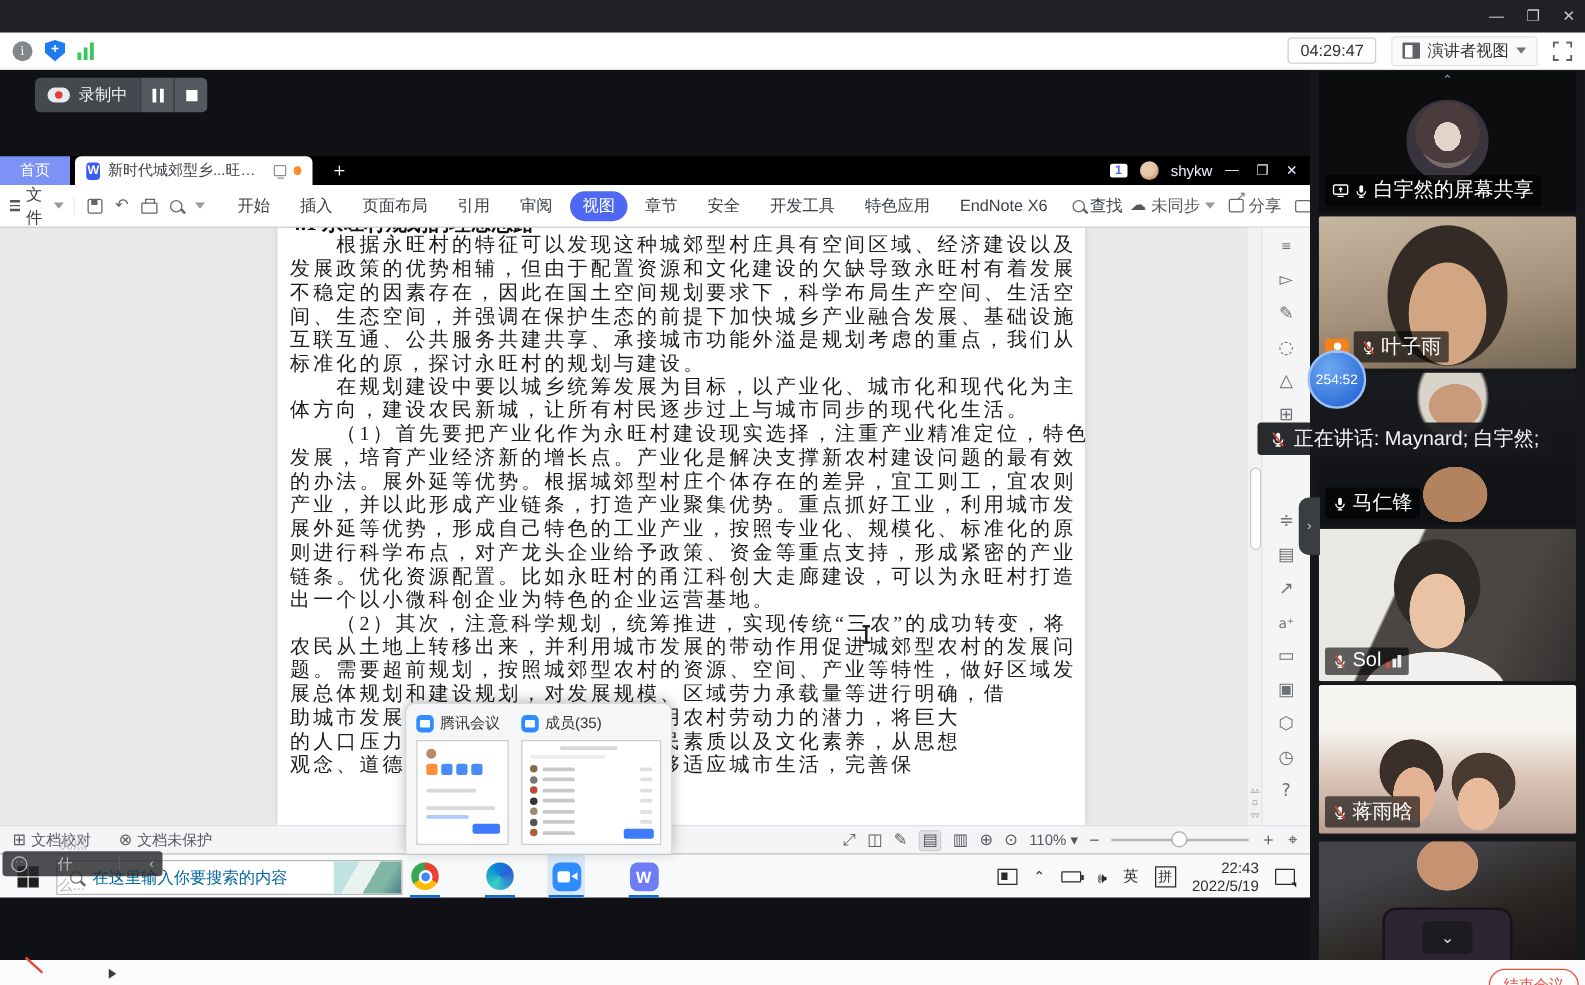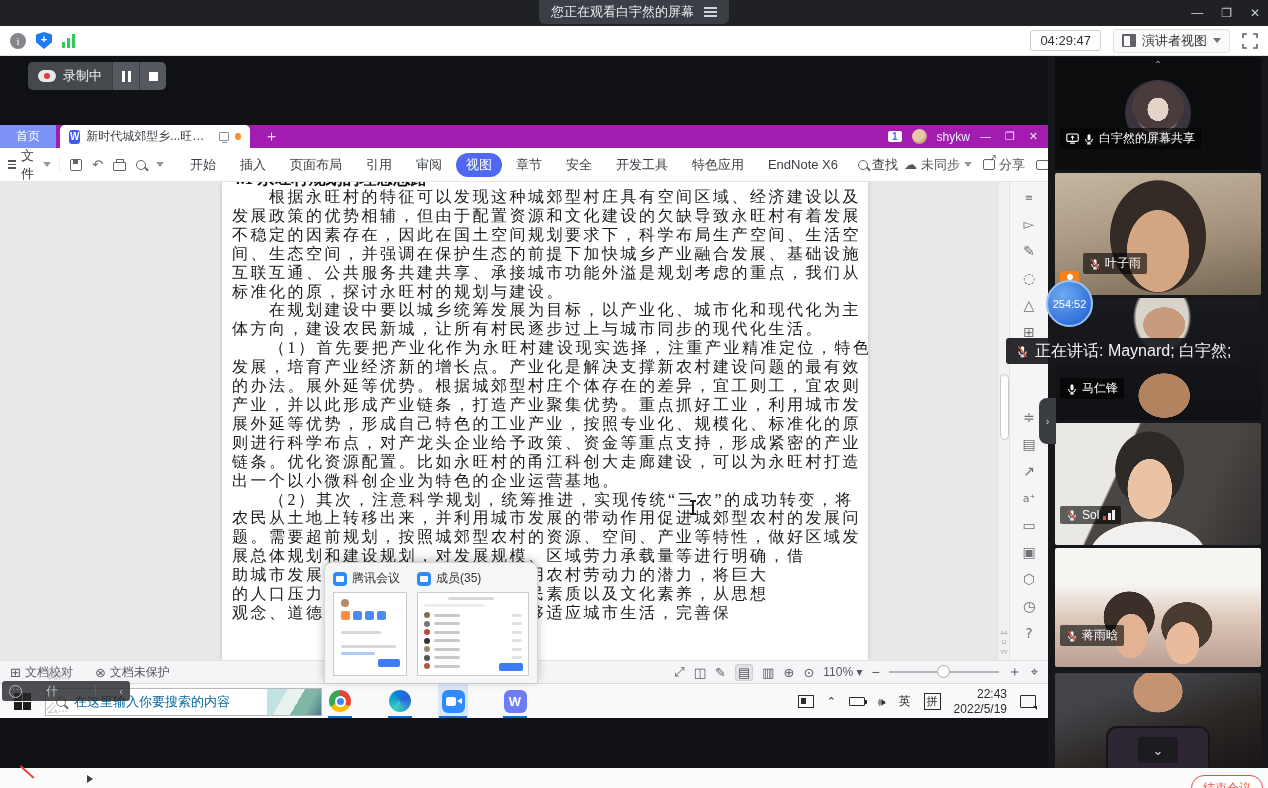--- a/index.html
+++ b/index.html
@@ -37,21 +37,21 @@
   .recpill{left:28px;top:62px;height:28px;display:flex;align-items:stretch;border-radius:5px;overflow:hidden;z-index:5}
   .rec-left{display:flex;align-items:center;gap:7px;background:#45494e;color:#f0f1f3;font-size:13px;padding:0 10px}
   .ic-cloud{width:18px;height:12px;background:#e8eaec;border-radius:7px;position:relative}
   .ic-cloud::before{content:"";position:absolute;left:6px;top:3px;width:6px;height:6px;border-radius:50%;background:#e23b3b}
   .rec-btn{width:27px;background:#55595f;border-left:1px solid #3a3d41;display:flex;align-items:center;justify-content:center}
   .ic-pause i{display:inline-block;width:3px;height:11px;background:#fff;margin:0 1.5px}
   .ic-stop{width:9px;height:9px;background:#fff}
 
   
   .wps{left:0;top:125px;width:1048px;height:558px}
-  .tabbar{left:0;top:0;width:1048px;height:23px;background:#a21caf;display:flex;align-items:center}
+  .tabbar{left:0;top:0;width:1048px;height:23px;background:#000000;display:flex;align-items:center}
   .hometab{height:23px;background:#7d92f6;color:#fff;font-size:12px;display:flex;align-items:center;padding:0 16px}
   .doctab{height:23px;background:#fff;border-radius:5px 5px 0 0;margin-left:4px;display:flex;align-items:center;gap:6px;
     padding:0 9px;font-size:12px;color:#3a3f45;max-width:190px}
   .wlogo{width:14px;height:14px;border-radius:3px;background:#3b5bf5;color:#fff;font-size:10px;font-weight:bold;
     display:flex;align-items:center;justify-content:center}
   .ic-mon{width:12px;height:9px;border:1.3px solid #8a8f98;border-radius:1px;position:relative}
   .ic-mon::after{content:"";position:absolute;left:2px;bottom:-3px;width:5px;height:1.5px;background:#8a8f98}
   .dot-unsaved{width:7px;height:7px;border-radius:50%;background:#ff8c2e}
   .tab-plus{color:#fff;font-size:15px;margin-left:14px}
   .tab-right{margin-left:auto;display:flex;align-items:center;gap:10px;padding-right:10px;color:#eef0ff;font-size:12px}
@@ -161,22 +161,22 @@
   .mini-line{position:absolute;height:3px;background:#d8d8db;border-radius:2px}
   .mini-btn{position:absolute;background:#3e7bfa;border-radius:2px}
   .mrow{position:absolute;left:6px;right:6px;height:8px;display:flex;align-items:center;gap:4px}
   .mrow .av{width:6px;height:6px;border-radius:50%;flex:none}
   .mrow .nm{height:3px;width:26px;background:#c9c9cd;border-radius:2px}
   .mrow .mc{height:3px;width:10px;background:#e0e0e3;border-radius:2px;margin-left:auto}
 
   
   .sidebar{left:1048px;top:56px;width:220px;height:732px;background:#16171a}
   .tile{position:absolute;left:7px;width:206px;background:#0c0d0f;overflow:hidden;border-radius:2px}
-  .plabel{position:absolute;left:5px;bottom:21px;background:rgba(0,0,0,.6);border-radius:2px;display:flex;
-    align-items:center;gap:4px;padding:2px 6px;color:#fff;font-size:12px;white-space:nowrap}
+  .plabel{position:absolute;left:5px;bottom:5px;background:rgba(0,0,0,.6);border-radius:2px;display:flex;
+    align-items:center;gap:4px;padding:2px 6px;color:#fff;font-size:16px;white-space:nowrap}
   .pbadge{position:absolute;left:5px;bottom:5px;width:19px;height:19px;background:#f7801a;border-radius:3px;position:absolute}
   .pbadge::before{content:"";position:absolute;top:3px;left:6.5px;width:6px;height:6px;border-radius:50%;background:#fff}
   .pbadge::after{content:"";position:absolute;bottom:2px;left:4px;width:11px;height:7px;border-radius:5px 5px 0 0;background:#fff}
   .chevup{position:absolute;left:50%;top:2px;transform:translateX(-50%);color:#9aa0a6;font-size:10px}
   .avatar1{position:absolute;left:50%;top:50%;transform:translate(-50%,-52%);width:66px;height:66px;border-radius:50%;
     background:radial-gradient(18px 20px at 50% 45%,#e3d3c9 0 58%,transparent 59%),
       radial-gradient(44px 42px at 50% 40%,#4a3b3c 0 58%,transparent 59%),
       radial-gradient(circle,#7a6a6e 0 46%,#3a343e 47% 100%)}
   .v2{background:radial-gradient(56px 74px at 50% 64%,#d2a583 0 55%,transparent 56%),
       radial-gradient(82px 96px at 50% 52%,#352b26 0 58%,transparent 59%),
@@ -221,28 +221,20 @@
     color:#e84c3d;font-size:12px;text-align:center;line-height:24px;background:#fff;white-space:nowrap;overflow:hidden}
 
   svg{display:block}
 </style>
 </head>
 <body>
 
 <div id="app">
 
   <div class="abs topbar">
-    <div class="abs banner-pill">
-      <span>您正在观看白宇然的屏幕</span>
-      <span class="hamb">
-          <i></i>
-          <i></i>
-          <i></i>
-        </span>
-    </div>
     <div class="abs winctl">
       <span>—</span>
       <span>❐</span>
       <span>✕</span>
     </div>
   </div>
 
   <div class="abs subbar">
     <div class="subbar-left">
       <span class="ic-info">i</span>

